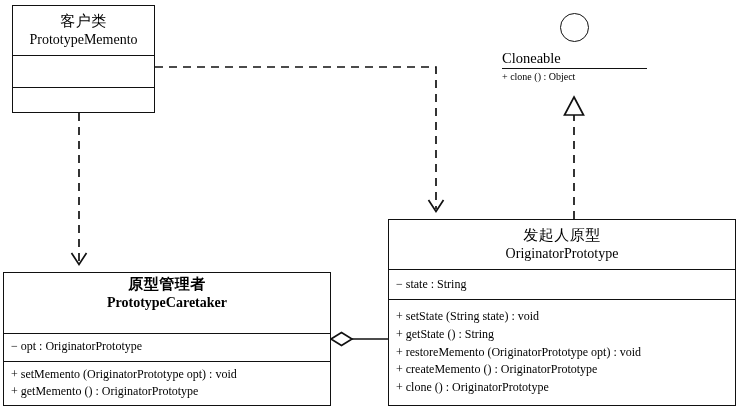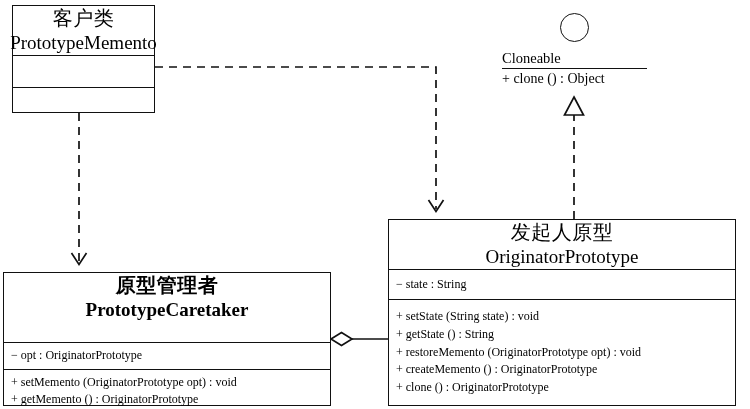--- a/index.html
+++ b/index.html
@@ -35,25 +35,25 @@
   .compartment + .compartment {
     border-top: 1.6px solid #111111;
   }
   .compartment.head {
     align-items: center;
     justify-content: center;
     text-align: center;
     line-height: 1.25;
   }
   .cn-name {
-    font-size: 20px;
+    font-size: 15px;
     letter-spacing: 0.5px;
   }
   .en-name {
-    font-size: 19px;
+    font-size: 14px;
   }
   .compartment.body {
     padding: 4px 7px;
   }
   .member {
     font-size: 12px;
     line-height: 1.48;
     white-space: nowrap;
   }
 
@@ -74,21 +74,21 @@
     padding-top: 8px;
     padding-bottom: 1px;
   }
   .iface-rule {
     height: 0;
     border-top: 1.6px solid #111111;
     width: 145px;
     margin: 0 auto;
   }
   .iface-op {
-    font-size: 14px;
+    font-size: 10px;
     padding-top: 2px;
   }
 
   
   #connectors {
     position: absolute;
     left: 0;
     top: 0;
     width: 750px;
     height: 409px;

